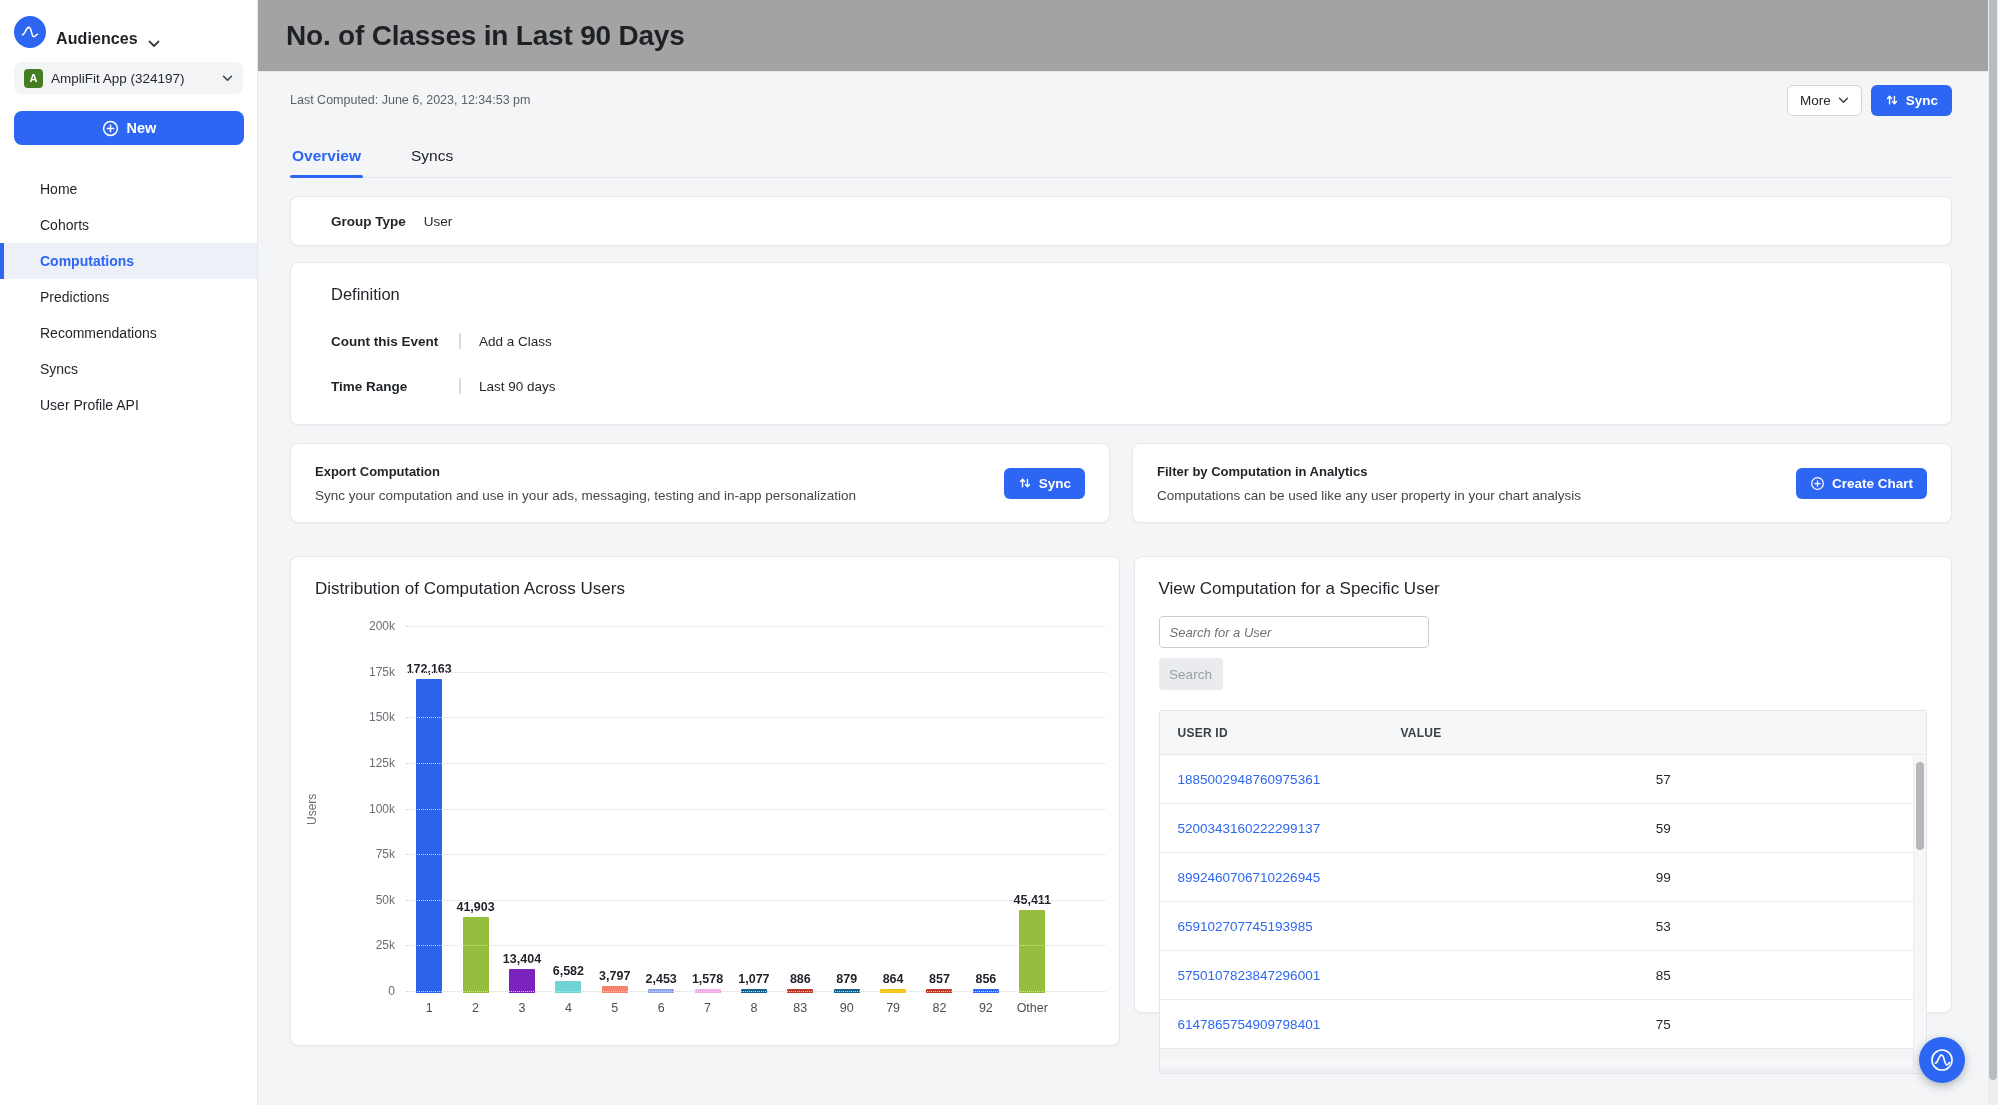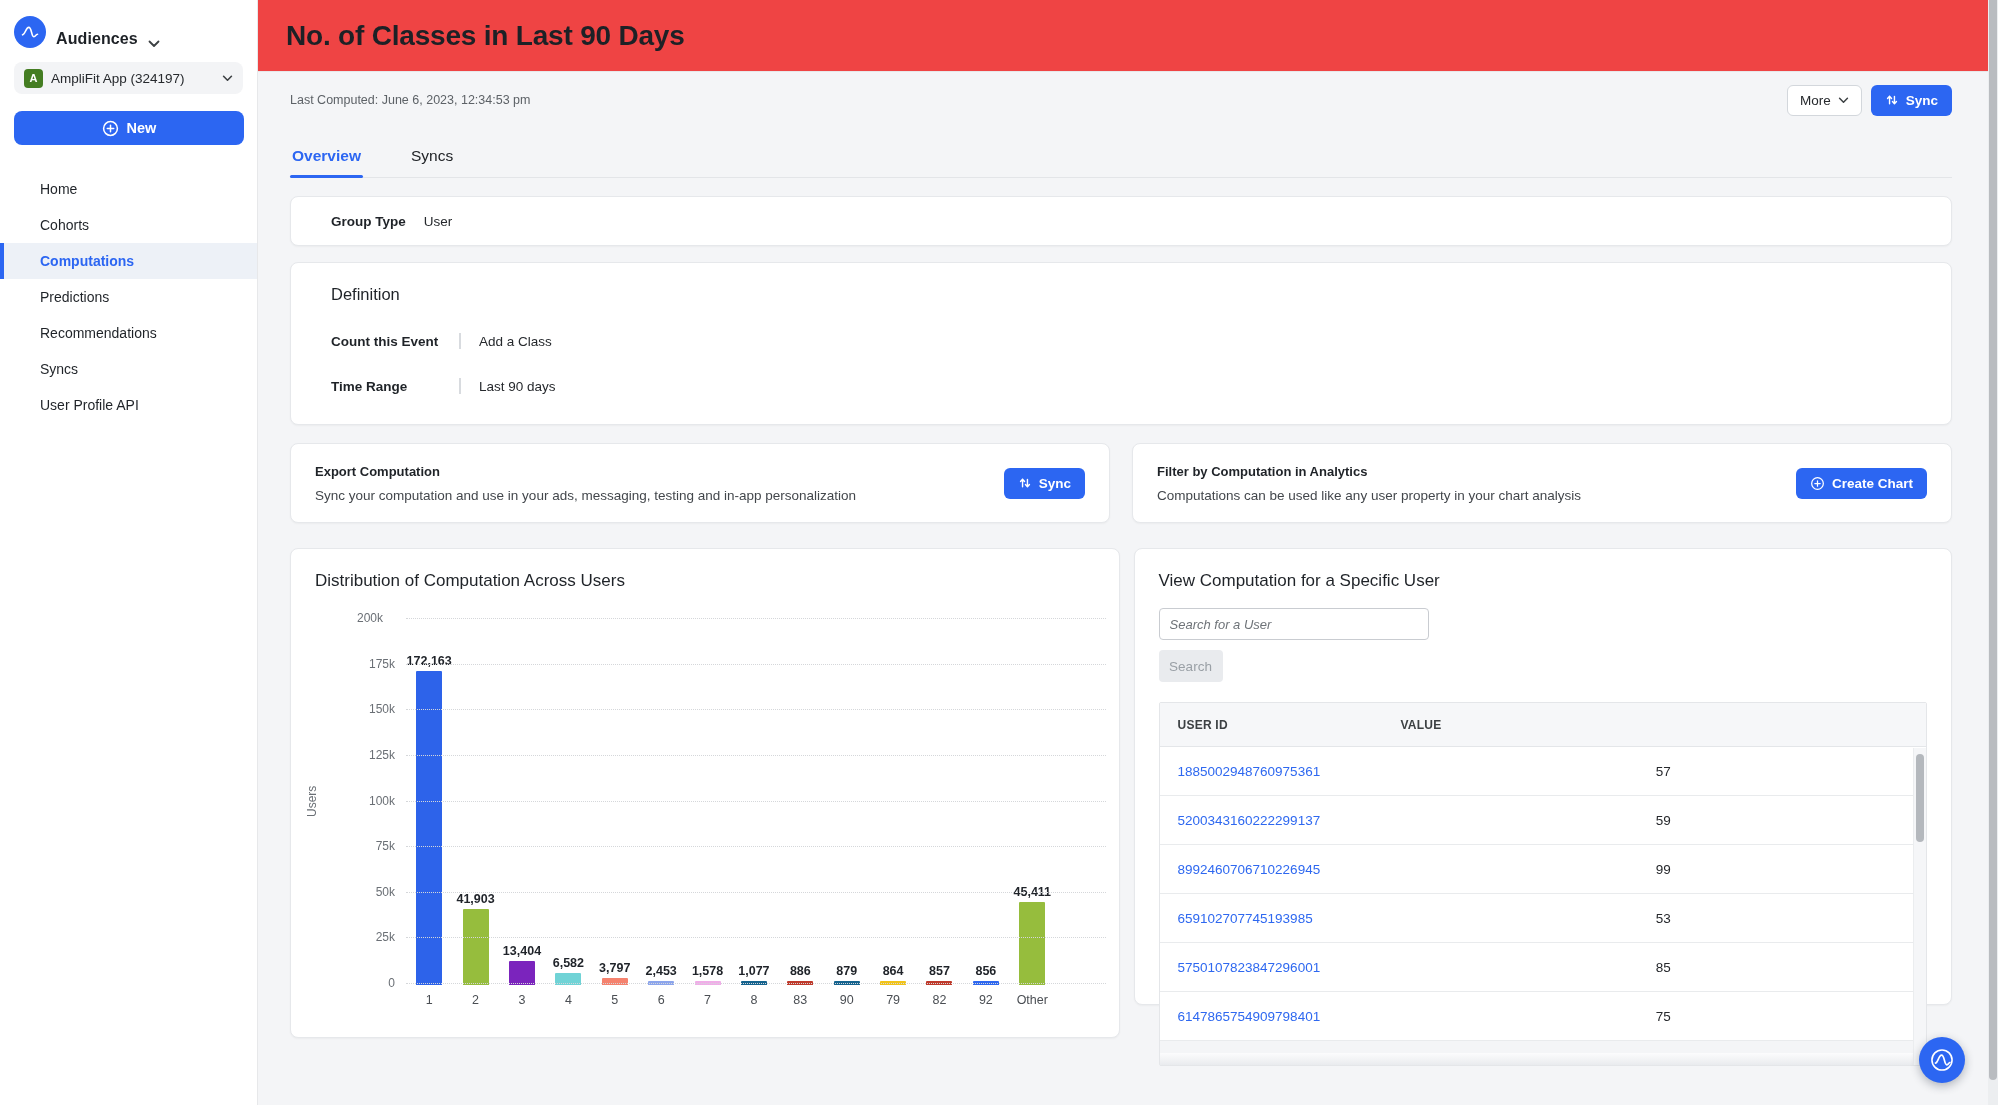--- a/index.html
+++ b/index.html
@@ -17,21 +17,21 @@
   .app-badge { width:19px; height:19px; border-radius:4px; background:#447d22; color:#fff; font-size:11px; font-weight:700; display:flex; align-items:center; justify-content:center; }
   .app-name { font-size:13.5px; color:#26292d; flex:1; white-space:nowrap; }
   .new-btn { margin:17px 14px 0 14px; width:230px; height:34px; border:none; border-radius:8px; background:#2c66f2; color:#fff; font-size:14.5px; font-weight:700; font-family:inherit; display:flex; align-items:center; justify-content:center; gap:8px; cursor:pointer; }
   .nav { margin-top:26px; }
   .nav-item { height:36px; display:flex; align-items:center; padding-left:40px; font-size:14px; color:#1f2328; cursor:pointer; position:relative; }
   .nav-item.active { color:#2c66f2; font-weight:700; background:#edf1f7; }
   .nav-item.active::before { content:""; position:absolute; left:0; top:0; bottom:0; width:4px; background:#2c66f2; }
 
   
   .main { position:absolute; left:258px; top:0; width:1740px; height:1105px; }
-  .titlebar { height:72px; background:#ef4444; border-bottom:1px solid #e7e8ea; display:flex; align-items:center; padding-left:28px; }
+  .titlebar { height:72px; background:#a3a3a3; border-bottom:1px solid #e7e8ea; display:flex; align-items:center; padding-left:28px; }
   .titlebar h1 { font-size:28px; font-weight:700; color:#1d2126; letter-spacing:-.2px; }
   .content { height:1033px; padding:0 46px 0 32px; }
 
   .toolbar { margin-top:10px; height:36px; display:flex; align-items:center; justify-content:space-between; }
   .last-computed { font-size:12.5px; color:#5d6267; }
   .toolbar-actions { display:flex; gap:9px; }
   .btn { font-family:inherit; display:flex; align-items:center; justify-content:center; gap:7px; height:31px; border-radius:6px; font-size:13.5px; cursor:pointer; }
   .btn.ghost { background:#fff; border:1px solid #d3d7dc; color:#26292d; padding:0 12px; }
   .btn.primary { background:#2c66f2; border:none; color:#fff; font-weight:700; padding:0 14px;justify-content:flex-end; }
 
@@ -49,21 +49,21 @@
   .def-title { font-size:16.5px; color:#1f2328; }
   .def-row { display:flex; align-items:center; margin-top:29px; }
   .def-row .kv-label { width:128px; }
   .vbar { width:2px; height:16px; background:#d8dbdf; margin:0 18px 0 0; }
 
   .two-col { margin-top:18px; display:flex; gap:22px; }
   .promo-card { flex:1; height:80px; display:flex; align-items:center; justify-content:space-between; padding:0 24px; }
   .promo-title { font-size:13px; font-weight:700; color:#1f2328; margin-bottom:9px; }
   .promo-desc { font-size:13.5px; color:#43474c; }
 
-  .bottom-row { margin-top:25px; display:flex; gap:14px; align-items:flex-start; }
+  .bottom-row { margin-top:33px; display:flex; gap:14px; align-items:flex-start; }
   .chart-card { width:830px; height:490px; padding:22px 24px; position:relative; }
   .card-h { font-size:17px; color:#1f2328; }
 
   .chart-area { position:absolute; left:0; top:0; width:830px; height:490px; }
   .y-axis-label { position:absolute; left:14px; top:268px; transform:rotate(-90deg); transform-origin:left top; font-size:12px; color:#6a6f75; }
   .ytick { position:absolute; width:72px; text-align:right; font-size:12px; color:#6a6f75; }
   .plot { position:absolute; left:115px; top:69px; width:700px; height:365px; }
   .gridline { position:absolute; left:0; width:700px; border-top:1px dotted #d5d7da; height:0; }
   .bars-row { position:absolute; left:0; bottom:-2px; width:650px; display:flex; align-items:flex-end; }
   .bar-slot { flex:0 0 46.4px; display:flex; flex-direction:column; align-items:center; justify-content:flex-end; }
@@ -315,21 +315,21 @@
                 <div class="xlabel">6</div>
                 <div class="xlabel">7</div>
                 <div class="xlabel">8</div>
                 <div class="xlabel">83</div>
                 <div class="xlabel">90</div>
                 <div class="xlabel">79</div>
                 <div class="xlabel">82</div>
                 <div class="xlabel">92</div>
                 <div class="xlabel">Other</div>
               </div>
-          <div class="ytick" style="left: 20px; top: 62px;">200k</div>
+          <div class="ytick" style="left: 32px; top: 62px;">200k</div>
               <div class="ytick" style="left: 32px; top: 107.625px;">175k</div>
               <div class="ytick" style="left: 32px; top: 153.25px;">150k</div>
               <div class="ytick" style="left: 32px; top: 198.875px;">125k</div>
               <div class="ytick" style="left: 32px; top: 244.5px;">100k</div>
               <div class="ytick" style="left: 32px; top: 290.125px;">75k</div>
               <div class="ytick" style="left: 32px; top: 335.75px;">50k</div>
               <div class="ytick" style="left: 32px; top: 381.375px;">25k</div>
               <div class="ytick" style="left: 32px; top: 427px;">0</div>
             </div>
         </section>

